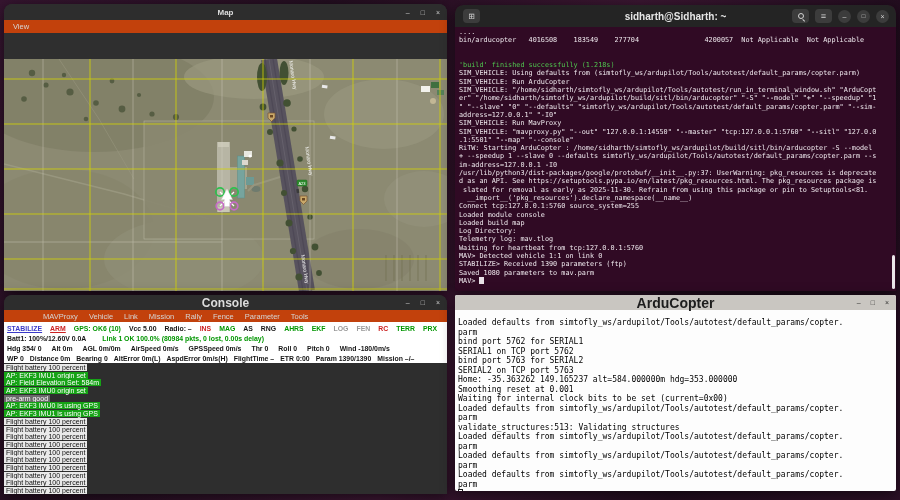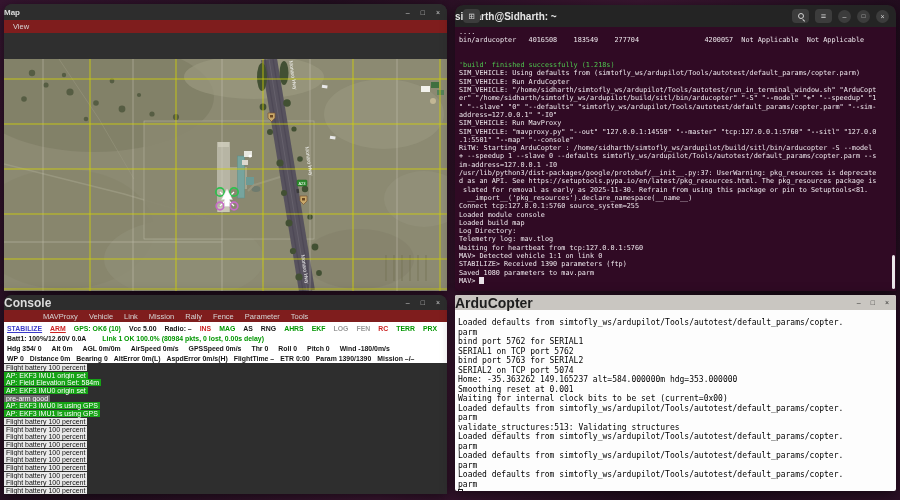--- a/index.html
+++ b/index.html
@@ -5,30 +5,30 @@
   * { margin:0; padding:0; box-sizing:border-box; }
   html,body { width:900px; height:500px; overflow:hidden; }
   body {
     position:relative;
     font-family:"Liberation Sans", sans-serif;
     background: linear-gradient(118deg,#361530 0%,#240e20 28%,#3a1631 55%,#200c1d 80%,#2c1026 100%);
   }
   .win { position:absolute; box-shadow:0 3px 14px rgba(0,0,0,.55); overflow:hidden; }
 
   
-  .tbar { position:relative; background:#2d2d2d; display:flex; align-items:center; justify-content:flex-start; }
+  .tbar { position:relative; background:#2d2d2d; display:flex; align-items:center; justify-content:center; }
   .tbar .ttl { color:#dcdcdc; font-weight:bold; }
   .tbar .ctrls { position:absolute; right:7px; top:0; bottom:0; display:flex; align-items:center; gap:11px; color:#c8c8c8; }
   .tbar .ctrls span { font-size:7px; line-height:7px; cursor:default; }
 
   
   #map-win { left:4px; top:4px; width:443px; height:287px; border-radius:8px 8px 0 0; background:#2f2f2f; }
   #map-win .tbar { height:16px; border-radius:8px 8px 0 0; }
   #map-win .ttl { font-size:8px; }
-  .menubar { background:#7f1d1d; display:flex; align-items:center; gap:14px; padding-left:9px; }
+  .menubar { background:#c2410c; display:flex; align-items:center; gap:14px; padding-left:9px; }
   #map-win .menubar { height:13px; }
   .menubar span { color:#d6d6d6; font-size:7.5px; }
   #map-gap { height:26px; background:#2f2f2f; }
   #map-canvas-wrap { width:443px; height:232px; }
 
   
   #term-win { left:455px; top:5px; width:441px; height:286px; border-radius:8px 8px 0 0; background:#300a24; }
   #term-win .tbar { height:22px; background:#242424; border-radius:8px 8px 0 0; }
   #term-win .ttl { font-size:10px; color:#e6e6e6; }
   .sq-btn { width:17px; height:14px; border-radius:4px; background:#3c3c3c; display:flex; align-items:center; justify-content:center; color:#d2d2d2; }
@@ -378,21 +378,21 @@
       <span>□</span>
       <span>×</span>
     </span>
   </div>
   <div id="ardu-body">
       <div class="al">Loaded defaults from simtofly_ws/ardupilot/Tools/autotest/default_params/copter.</div>
       <div class="al">parm</div>
       <div class="al">bind port 5762 for SERIAL1</div>
       <div class="al">SERIAL1 on TCP port 5762</div>
       <div class="al">bind port 5763 for SERIAL2</div>
-      <div class="al">SERIAL2 on TCP port 5074</div>
+      <div class="al">SERIAL2 on TCP port 5763</div>
       <div class="al">Home: -35.363262 149.165237 alt=584.000000m hdg=353.000000</div>
       <div class="al">Smoothing reset at 0.001</div>
       <div class="al">Waiting for internal clock bits to be set (current=0x00)</div>
       <div class="al">Loaded defaults from simtofly_ws/ardupilot/Tools/autotest/default_params/copter.</div>
       <div class="al">parm</div>
       <div class="al">validate_structures:513: Validating structures</div>
       <div class="al">Loaded defaults from simtofly_ws/ardupilot/Tools/autotest/default_params/copter.</div>
       <div class="al">parm</div>
       <div class="al">Loaded defaults from simtofly_ws/ardupilot/Tools/autotest/default_params/copter.</div>
       <div class="al">parm</div>

